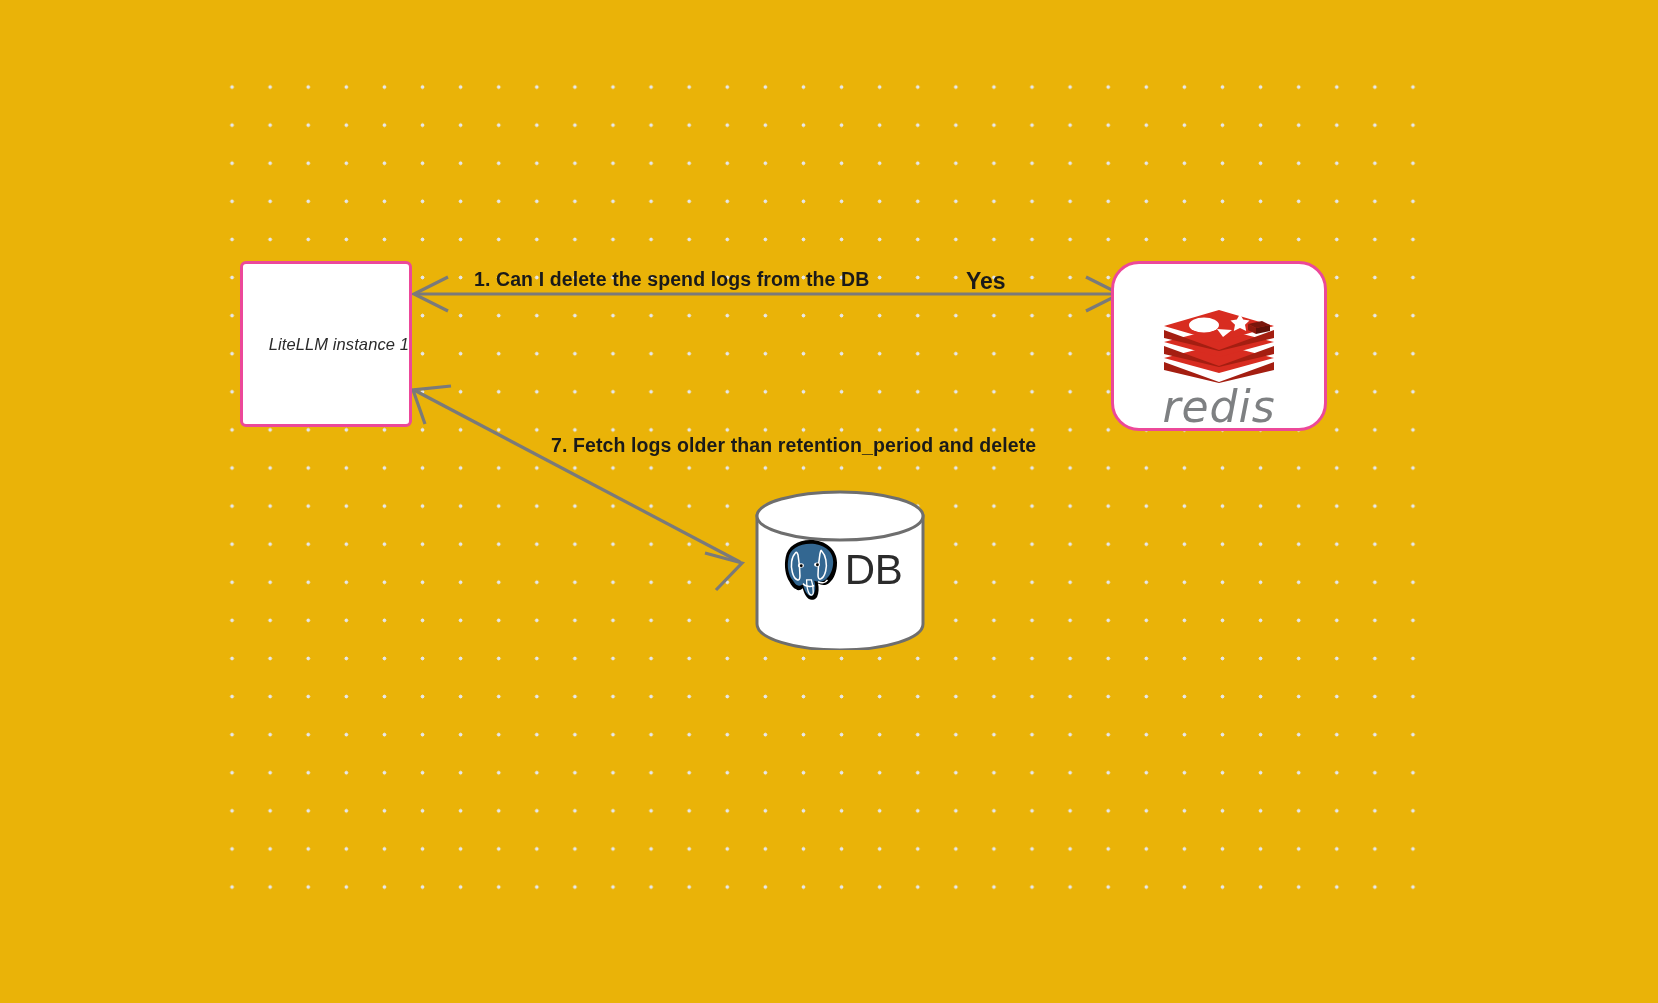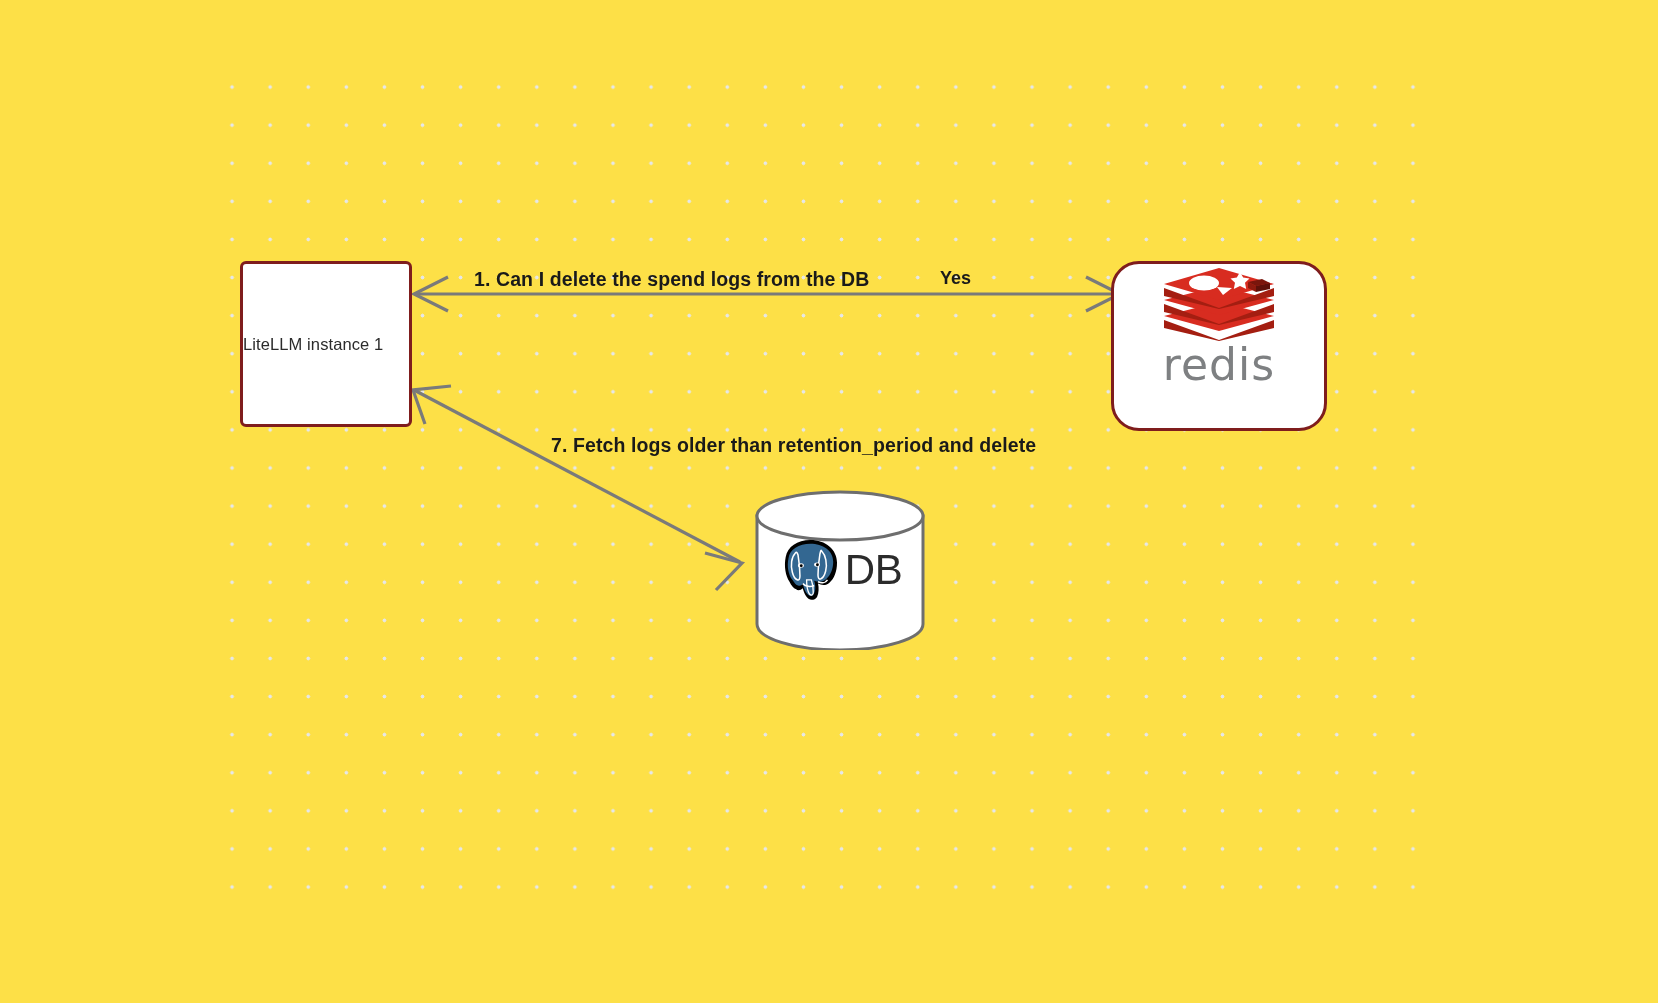--- a/index.html
+++ b/index.html
@@ -10,42 +10,43 @@
     width: 1658px;
     height: 1003px;
     background: #f8f8f8;
     font-family: "Liberation Sans", sans-serif;
     overflow: hidden;
   }
   #canvas {
     position: relative;
     width: 1658px;
     height: 1003px;
-    background-color: #fde047;
+    background-color: #eab308;
   }
   
   #dot-grid {
     position: absolute;
     left: 213px;
     top: 68px;
     width: 1230px;
     height: 830px;
     background-image: radial-gradient(#e6e7e9 1.9px, transparent 2.0px);
     background-size: 38.1px 38.1px;
     background-position: 0px 0px;
     pointer-events: none;
   }
   .node {
     position: absolute;
     box-sizing: border-box;
     background: #ffffff;
-    border: 3px solid #7f1d1d;
+    border: 3px solid #ec4899;
     display: flex;
     align-items: center;
-    justify-content: flex-start;
+    justify-content: flex-end;
+    font-style: italic;
   }
   .litellm-box {
     width: 172px;
     height: 166px;
     border-radius: 6px;
   }
   .litellm-label {
     font-size: 16.5px;
     color: #2b2b2b;
     font-family: "Liberation Sans", sans-serif;
@@ -118,23 +119,23 @@
     color: #1a1a1a;
     white-space: nowrap;
   }
   #label-step-1 {
     left: 474px;
     top: 268px;
     font-size: 19.5px;
     letter-spacing: 0.1px;
   }
   #label-yes {
-    left: 940px;
+    left: 966px;
     top: 268px;
-    font-size: 18px;
+    font-size: 23px;
   }
   #label-step-2 {
     left: 551px;
     top: 434px;
     font-size: 19.5px;
     letter-spacing: 0.1px;
   }
   svg.edges {
     position: absolute;
     left: 0;

